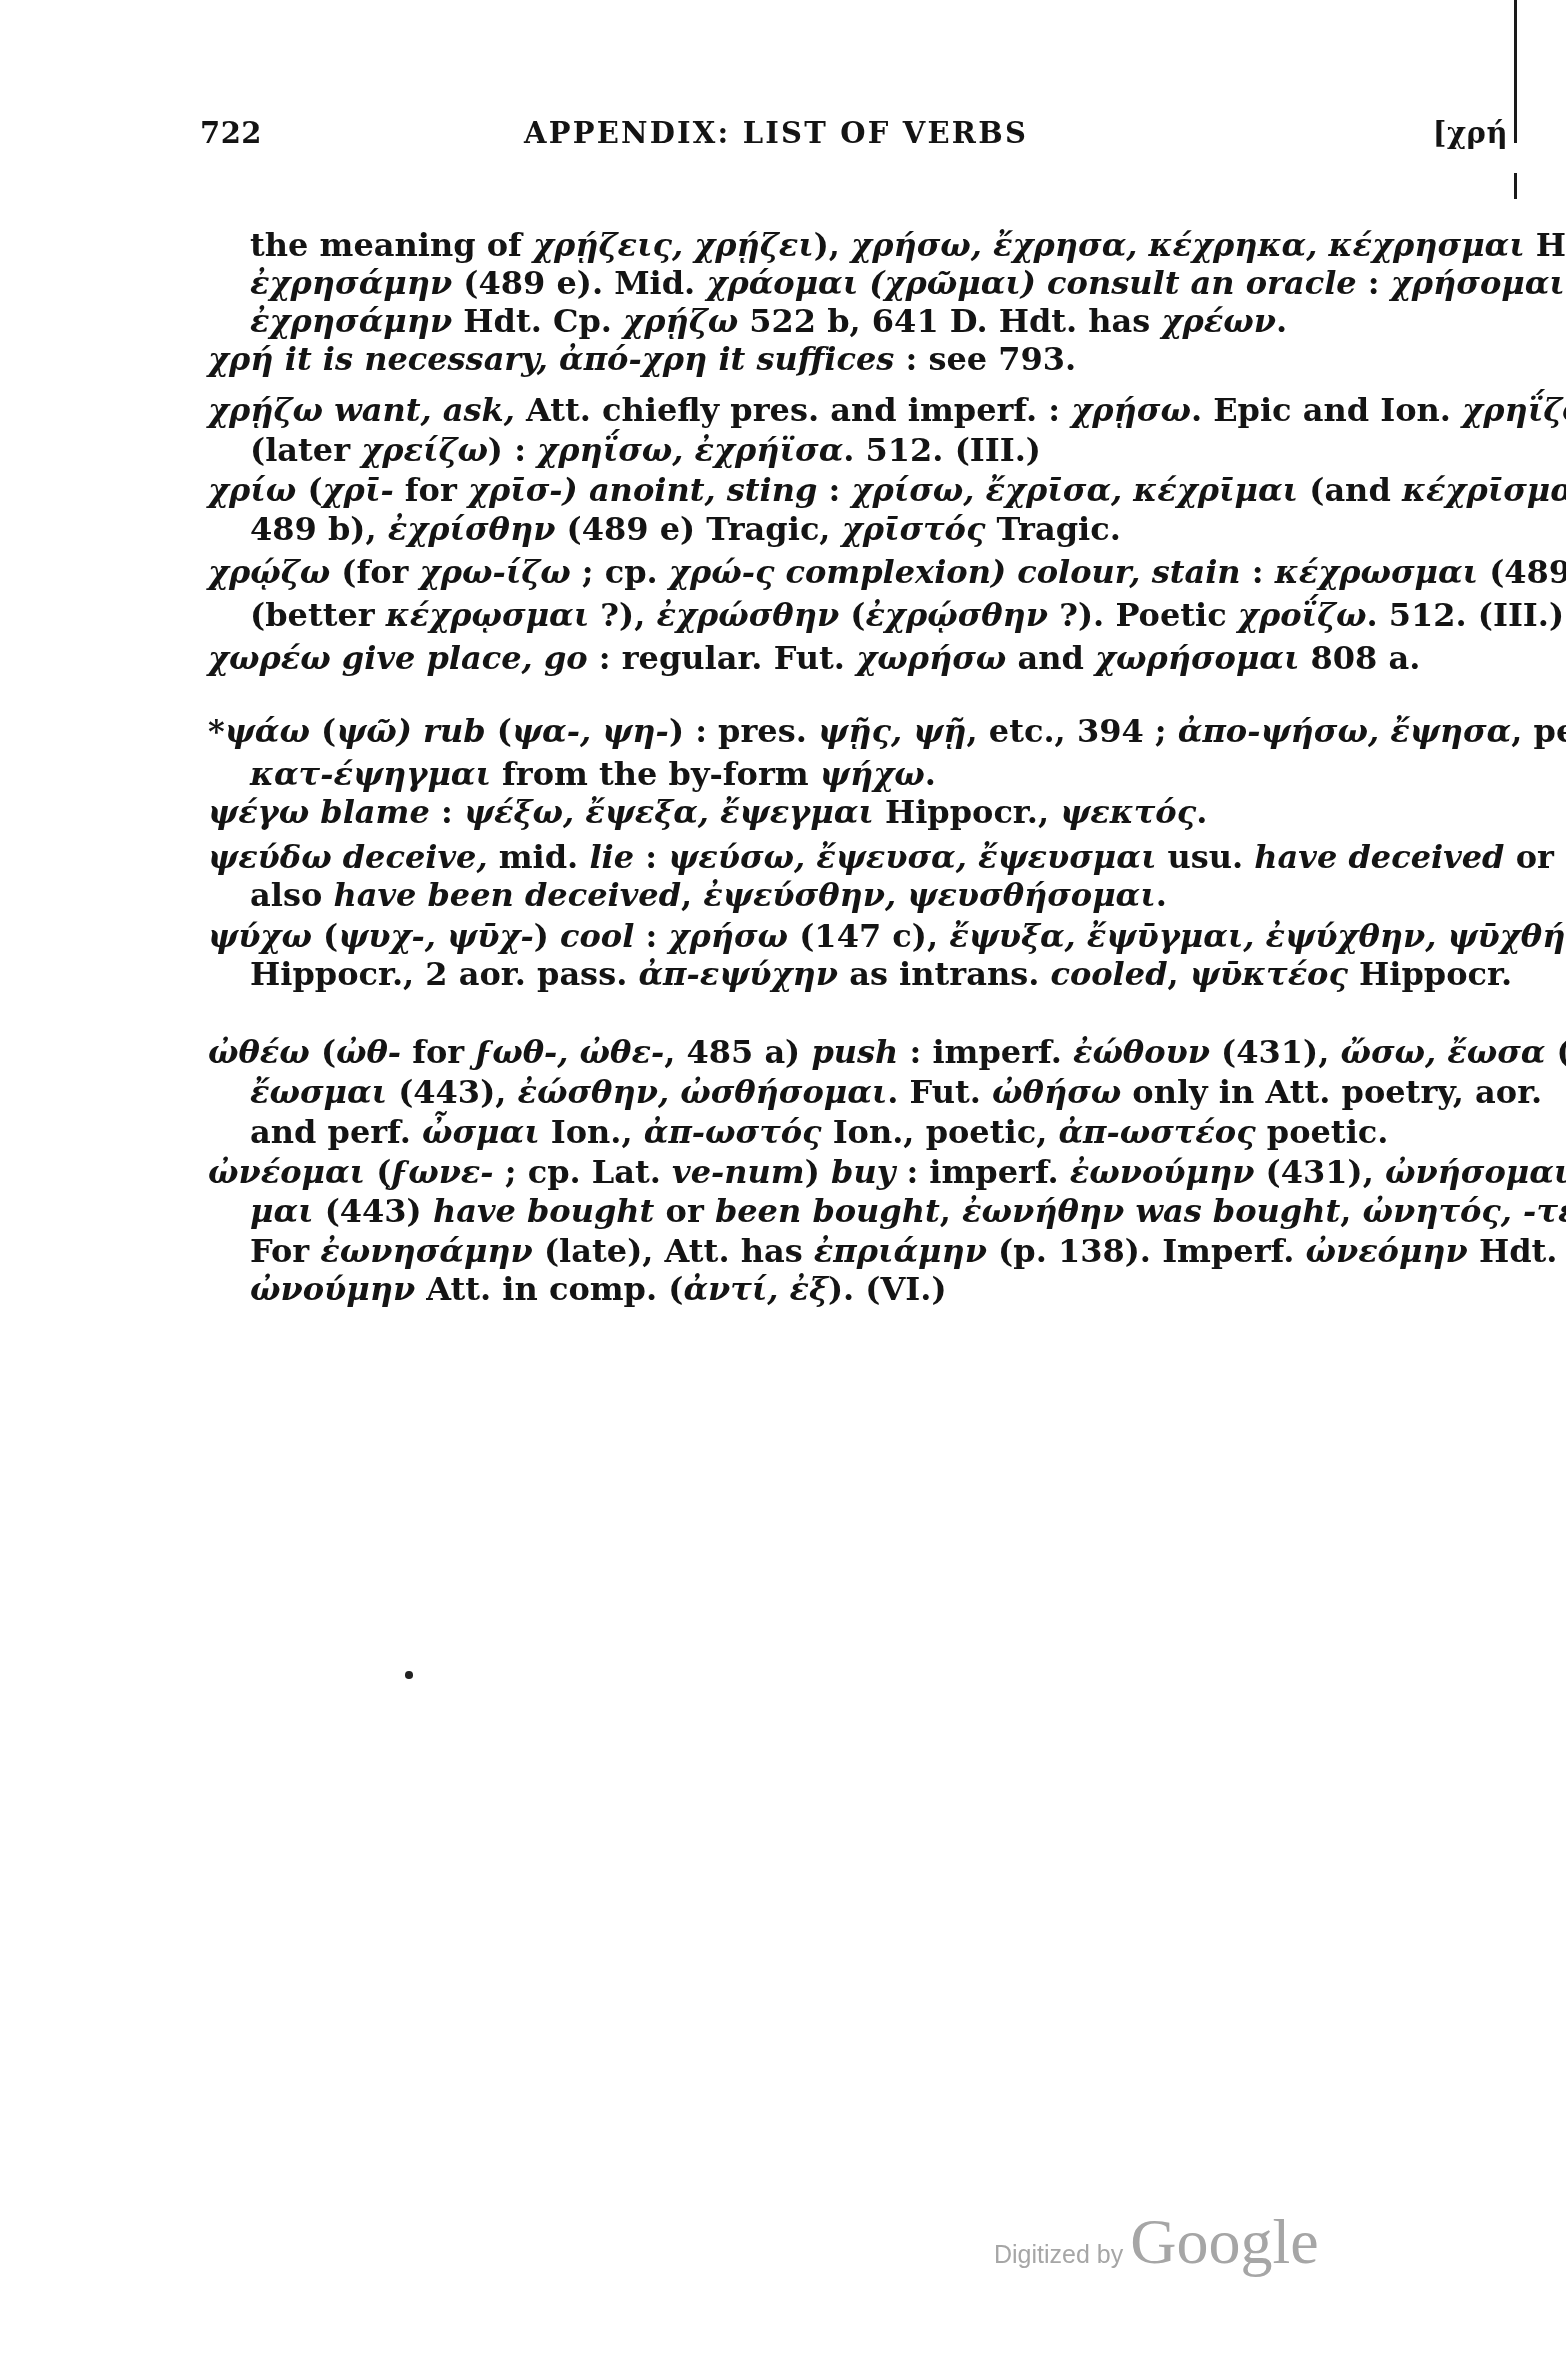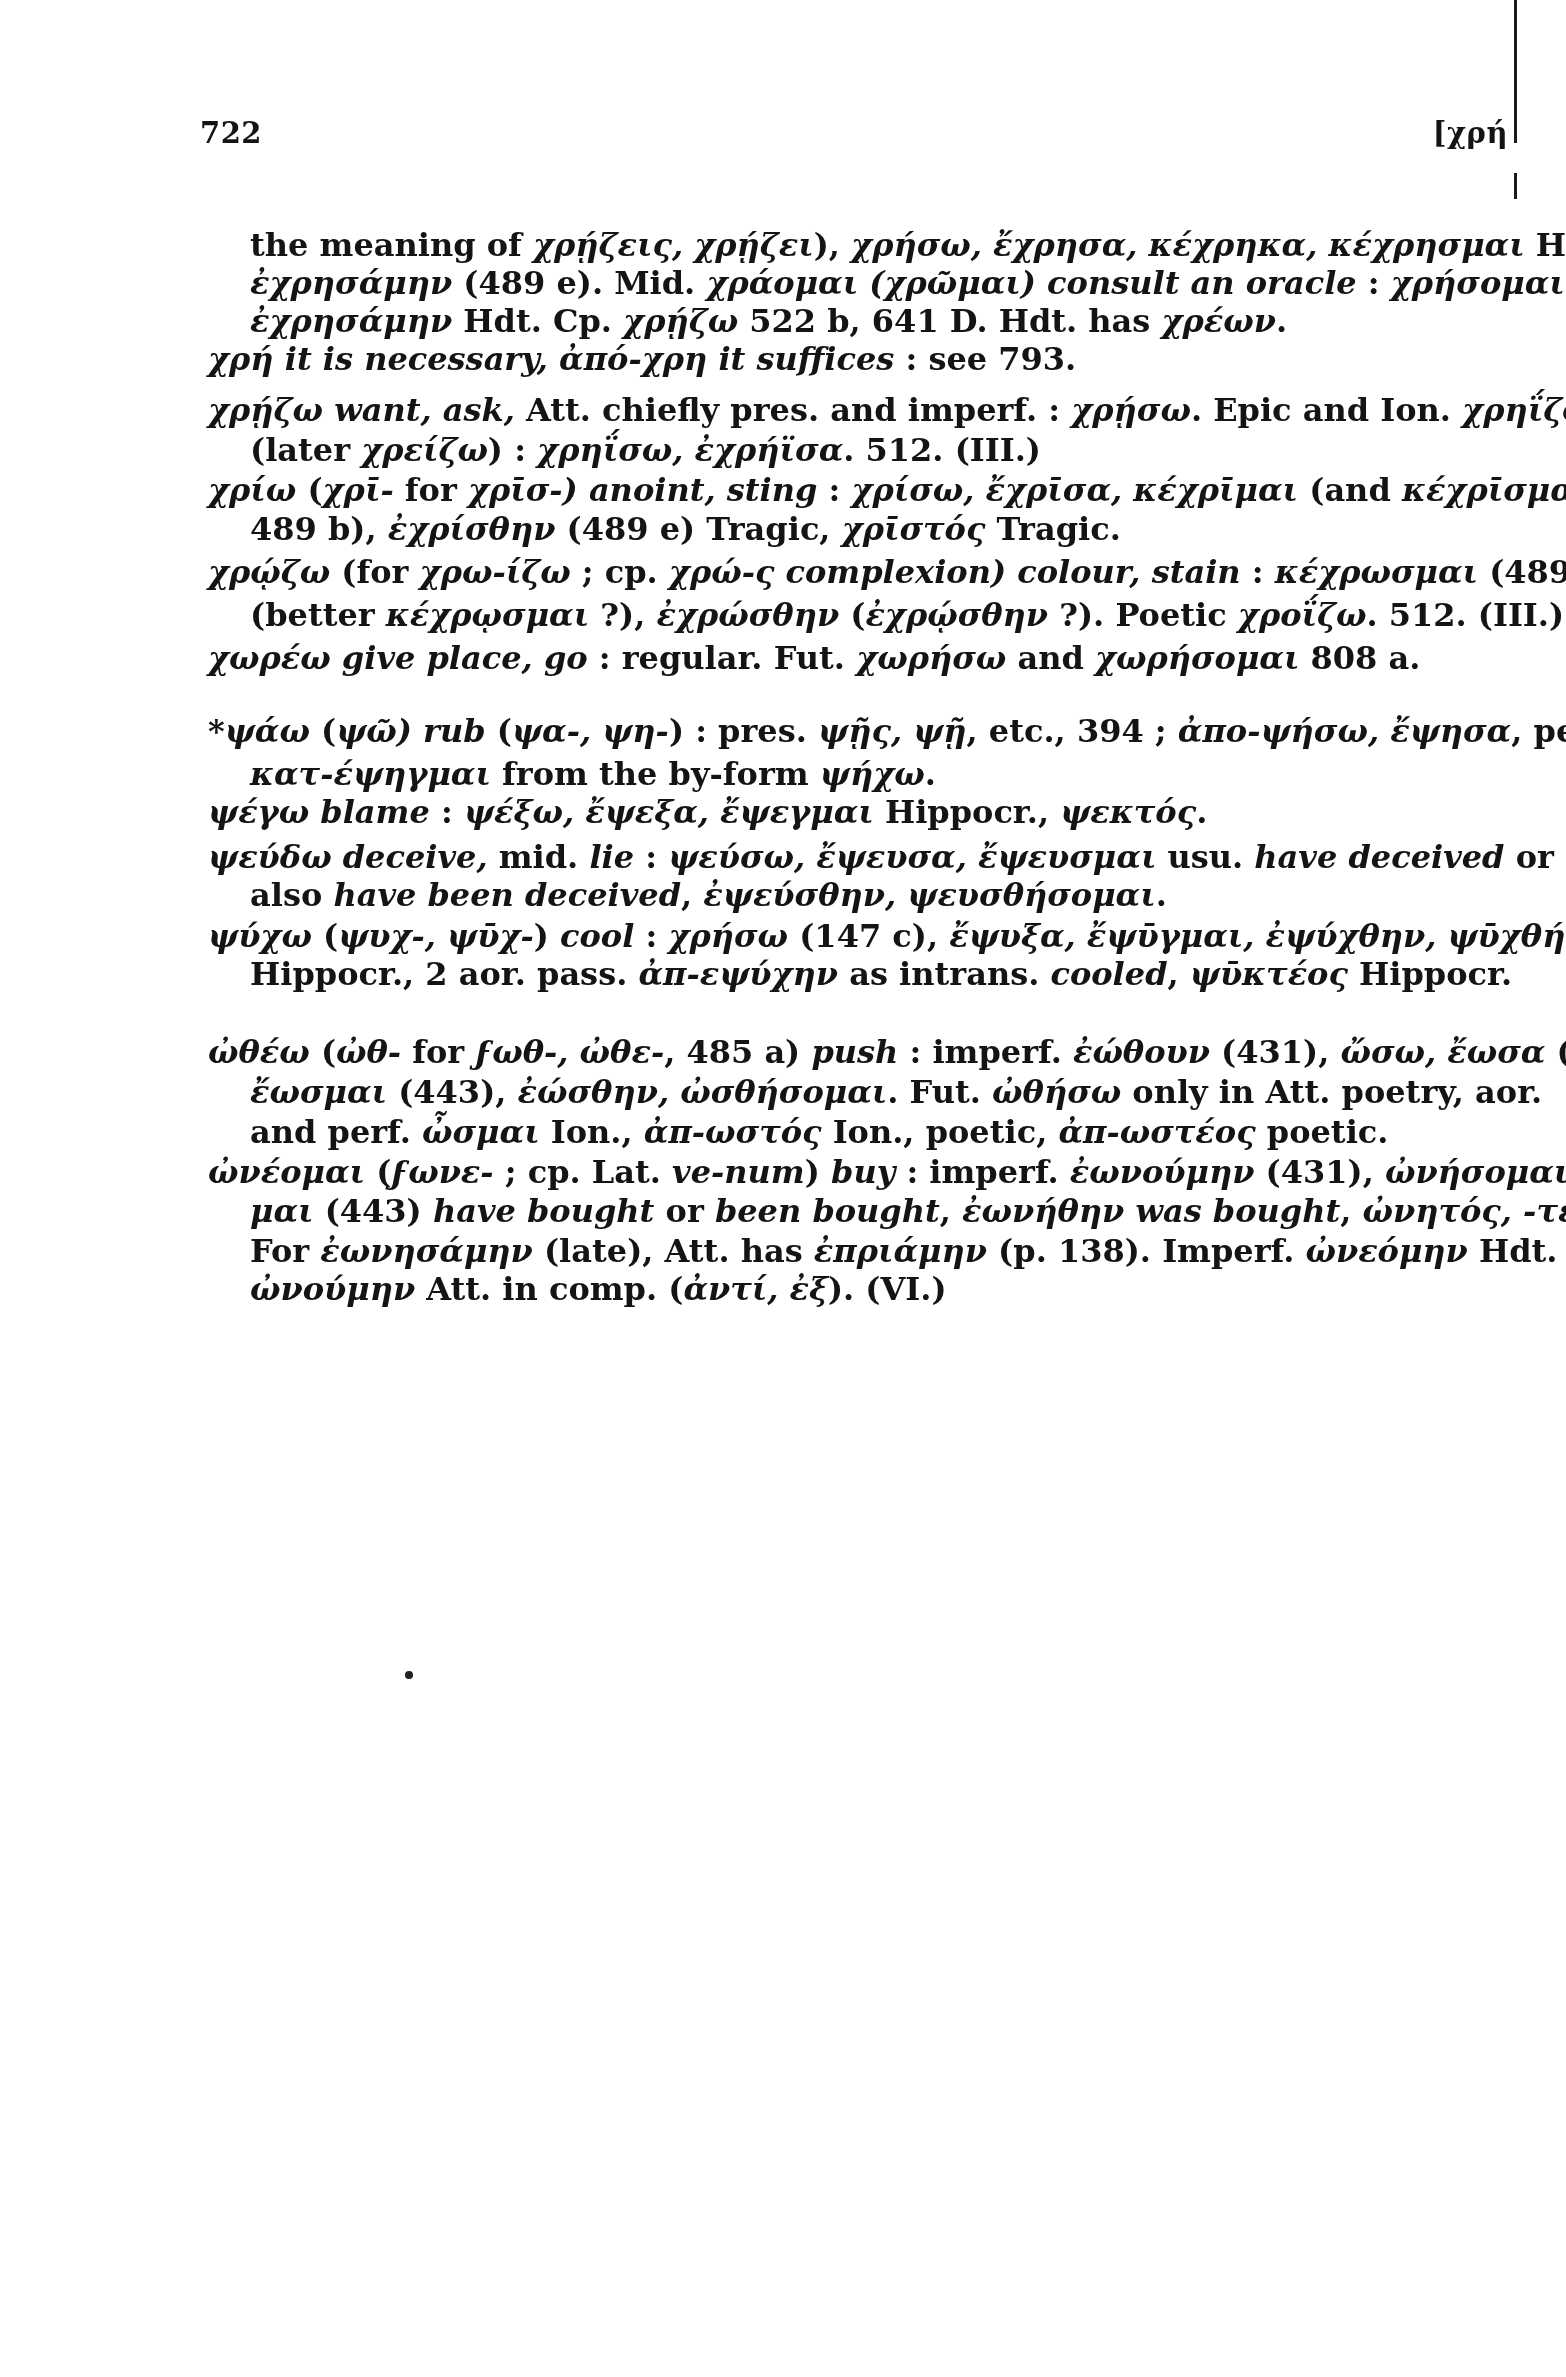--- a/index.html
+++ b/index.html
@@ -26,20 +26,21 @@
 </head>
 <body>
 
 <div class="page">
 
   <div class="margin-line" style="top:0;height:143px"></div>
   <div class="margin-line" style="top:173px;height:26px"></div>
 
   <div class="header">
     <span class="pg">722</span>
+    <span class="title">APPENDIX: LIST OF VERBS</span>
     <span class="run">[χρή</span>
   </div>
 
   <div id="body-text">
       <div class="line cont" style="top: 226px;"><span>the meaning of </span><span class="g">χρῄζεις, χρῄζει</span><span>), </span><span class="g">χρήσω, ἔχρησα, κέχρηκα, κέχρησμαι</span><span> Hdt.,</span></div>
       <div class="line cont" style="top: 264px;"><span class="g">ἐχρησάμην</span><span> (489 e).   Mid. </span><span class="g">χράομαι (χρῶμαι)</span><span class="it"> consult an oracle</span><span> : </span><span class="g">χρήσομαι</span><span> Ion,</span></div>
       <div class="line cont" style="top: 302px;"><span class="g">ἐχρησάμην</span><span> Hdt.   Cp. </span><span class="g">χρῄζω</span><span>   522 b, 641 D.   Hdt. has </span><span class="g">χρέων</span><span>.</span></div>
       <div class="line head" style="top: 340px;"><span class="g">χρή</span><span class="it"> it is necessary, </span><span class="g">ἀπό-χρη</span><span class="it"> it suffices</span><span> : see 793.</span></div>
       <div class="line head" style="top: 391px;"><span class="g">χρῄζω</span><span class="it"> want, ask, </span><span>Att. chiefly pres. and imperf. : </span><span class="g">χρῄσω</span><span>.   Epic and Ion. </span><span class="g">χρηΐζω</span></div>
       <div class="line cont" style="top: 431px;"><span>(later </span><span class="g">χρείζω</span><span>) : </span><span class="g">χρηΐσω, ἐχρήϊσα</span><span>.   512.   (III.)</span></div>
@@ -59,14 +60,18 @@
       <div class="line cont" style="top: 1073px;"><span class="g">ἔωσμαι</span><span> (443), </span><span class="g">ἐώσθην, ὠσθήσομαι</span><span>.   Fut. </span><span class="g">ὠθήσω</span><span> only in Att. poetry, aor. </span></div>
       <div class="line cont" style="top: 1113px;"><span>and perf. </span><span class="g">ὦσμαι</span><span> Ion., </span><span class="g">ἀπ-ωστός</span><span> Ion., poetic, </span><span class="g">ἀπ-ωστέος</span><span> poetic.</span></div>
       <div class="line head" style="top: 1153px;"><span class="g">ὠνέομαι</span><span> (</span><span class="g">ϝωνε-</span><span> ; cp. Lat. </span><span class="it">ve-num</span><span>) </span><span class="it">buy</span><span> : imperf. </span><span class="g">ἐωνούμην</span><span> (431), </span><span class="g">ὠνήσομαι, ἑώνη-</span></div>
       <div class="line cont" style="top: 1192px;"><span class="g">μαι</span><span> (443) </span><span class="it">have bought</span><span> or </span><span class="it">been bought</span><span>, </span><span class="g">ἐωνήθην</span><span class="it"> was bought</span><span>, </span><span class="g">ὠνητός, -τέος</span></div>
       <div class="line cont" style="top: 1232px;"><span>For </span><span class="g">ἐωνησάμην</span><span> (late), Att. has </span><span class="g">ἐπριάμην</span><span> (p. 138).   Imperf. </span><span class="g">ὠνεόμην</span><span> Hdt.</span></div>
       <div class="line cont" style="top: 1270px;"><span class="g">ὠνούμην</span><span> Att. in comp. (</span><span class="g">ἀντί, ἐξ</span><span>).   (VI.)</span></div>
     </div>
 
   <div class="dot" style="left:405px;top:1671px"></div>
 
+  <div class="watermark">
+    <span class="small">Digitized by</span>
+    <span class="big">Google</span>
+  </div>
 </div>
 
 
 </body></html>

